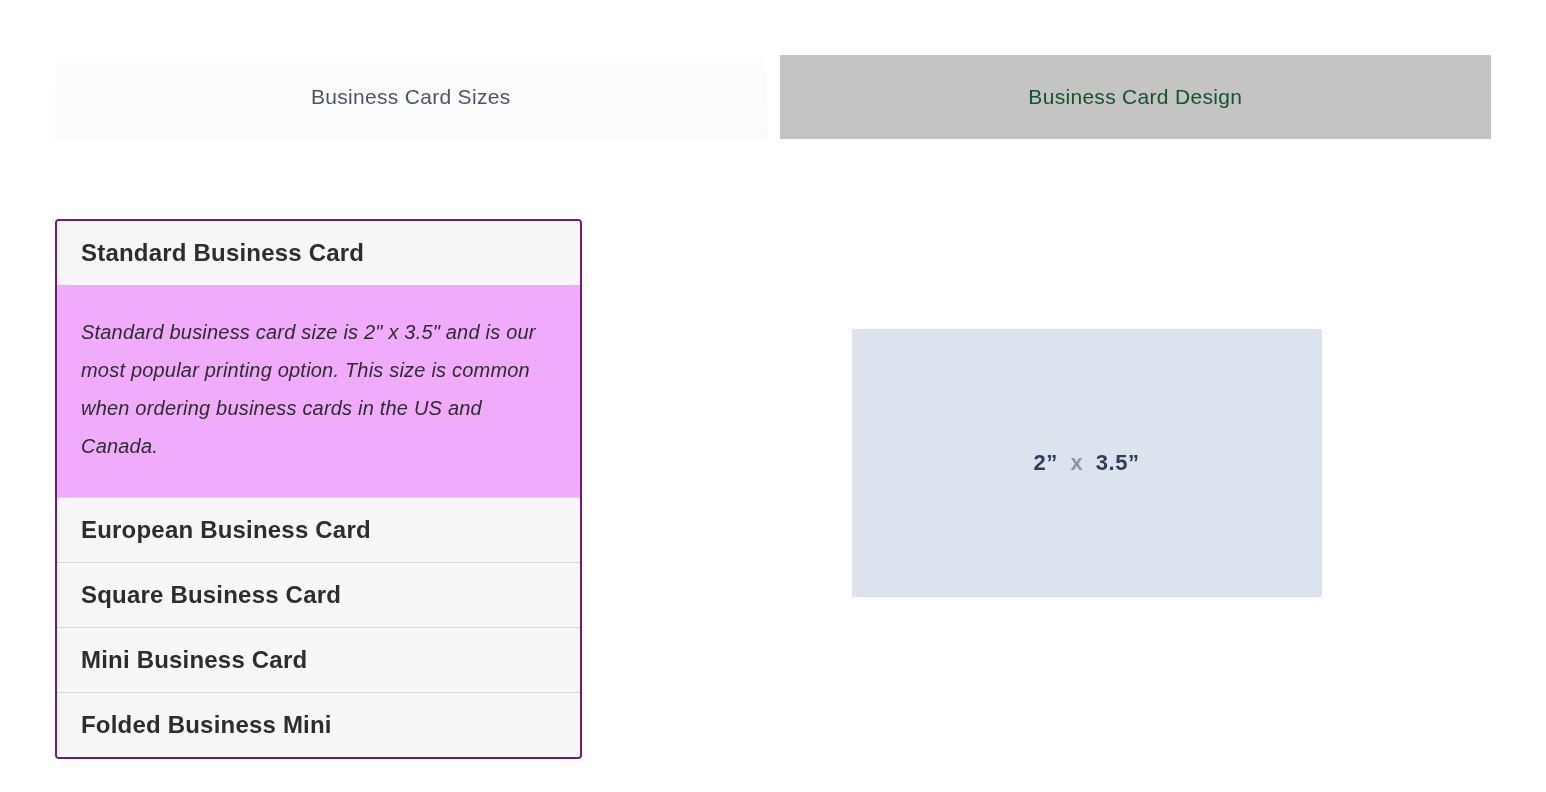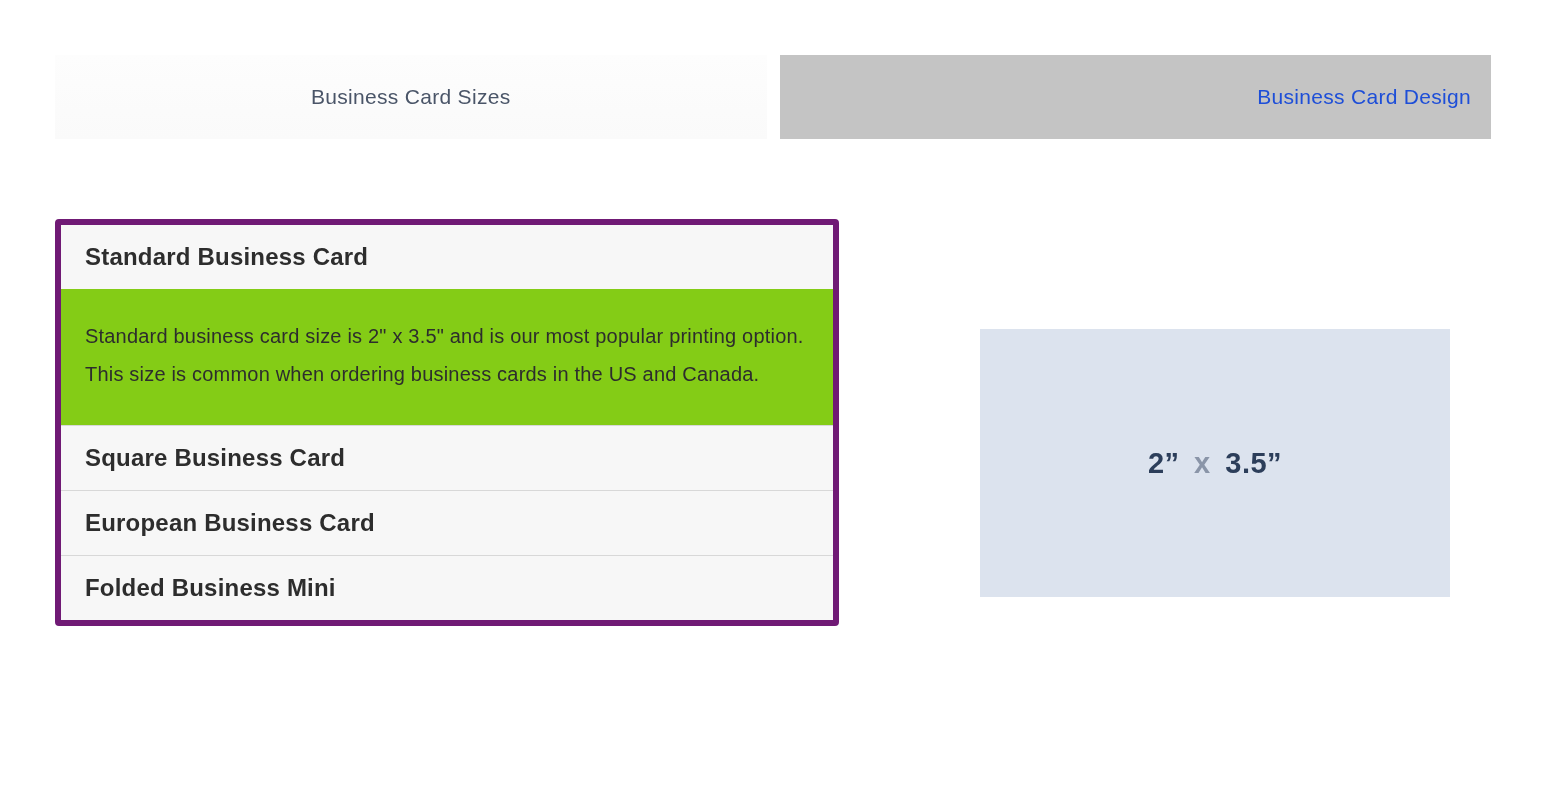--- a/index.html
+++ b/index.html
@@ -27,31 +27,30 @@
       color: #4a5568;
       cursor: pointer;
       letter-spacing: 0.3px;
     }
     .tab.active {
       background: linear-gradient(to bottom, #fdfdfd, #fafafa);
       color: #4a5568;
     }
     .tab.inactive {
       background: #c4c4c4;
-      color: #1d4ed8;
-      text-align: right;
+      color: #14532d;
     }
     .content {
       display: flex;
       margin: 80px 55px 0 55px;
       gap: 100px;
     }
     .accordion {
-      width: 784px;
-      border: 6px solid #701a75;
+      width: 527px;
+      border: 2px solid #701a75;
       border-radius: 4px;
       overflow: hidden;
     }
     .accordion-item {
       border-bottom: 1px solid #d8d8d8;
     }
     .accordion-item:last-child {
       border-bottom: none;
     }
     .accordion-header {
@@ -61,40 +60,41 @@
       color: #2d2d2d;
       background: #f7f7f7;
       cursor: pointer;
       letter-spacing: 0.2px;
     }
     .accordion-body {
       padding: 28px 24px 32px 24px;
       font-size: 20px;
       line-height: 1.9;
       color: #2d2d2d;
-      background: #84cc16;
+      background: #f0abfc;
       letter-spacing: 0.2px;
+      font-style: italic;
     }
     .preview-area {
       flex: 1;
       display: flex;
       align-items: flex-start;
       justify-content: center;
       padding-top: 110px;
     }
     .card-preview {
       width: 470px;
       height: 268px;
       background: #dce3ee;
       display: flex;
       align-items: center;
       justify-content: center;
     }
     .card-dimensions {
-      font-size: 29px;
+      font-size: 22px;
       font-weight: 700;
       color: #2c3e5a;
       letter-spacing: 0.5px;
     }
     .card-dimensions .x-sep {
       color: #8a95a8;
       font-weight: 600;
       margin: 0 6px;
     }
   </style>
@@ -115,26 +115,31 @@
     <div class="accordion-item">
       <div class="accordion-header">
         <span>Standard Business Card</span>
       </div>
       <div class="accordion-body">
         <span>Standard business card size is 2" x 3.5" and is our most popular printing option. This size is common when ordering business cards in the US and Canada.</span>
       </div>
     </div>
     <div class="accordion-item">
       <div class="accordion-header">
+        <span>European Business Card</span>
+      </div>
+    </div>
+    <div class="accordion-item">
+      <div class="accordion-header">
         <span>Square Business Card</span>
       </div>
     </div>
     <div class="accordion-item">
       <div class="accordion-header">
-        <span>European Business Card</span>
+        <span>Mini Business Card</span>
       </div>
     </div>
     <div class="accordion-item">
       <div class="accordion-header">
         <span>Folded Business Mini</span>
       </div>
     </div>
   </div>
 
   <div class="preview-area">

